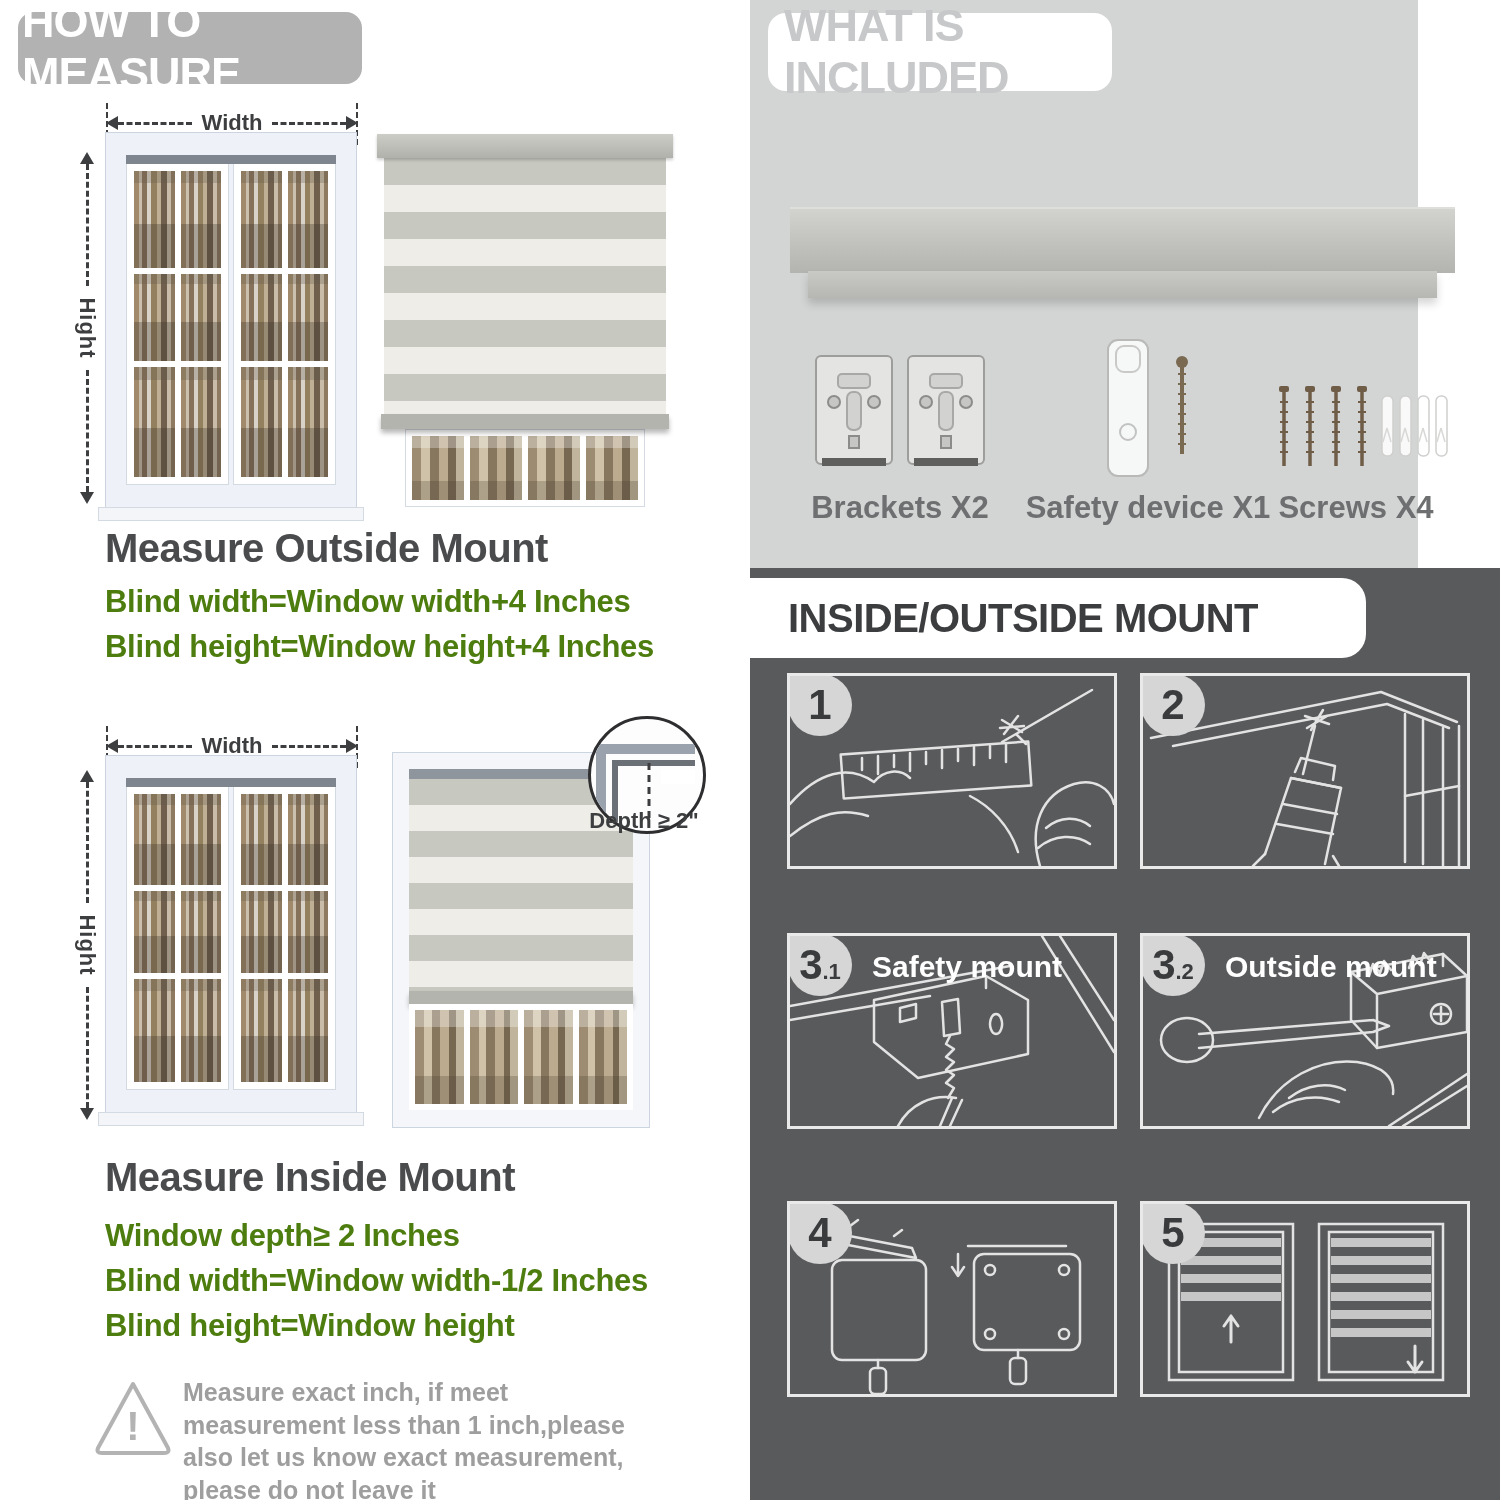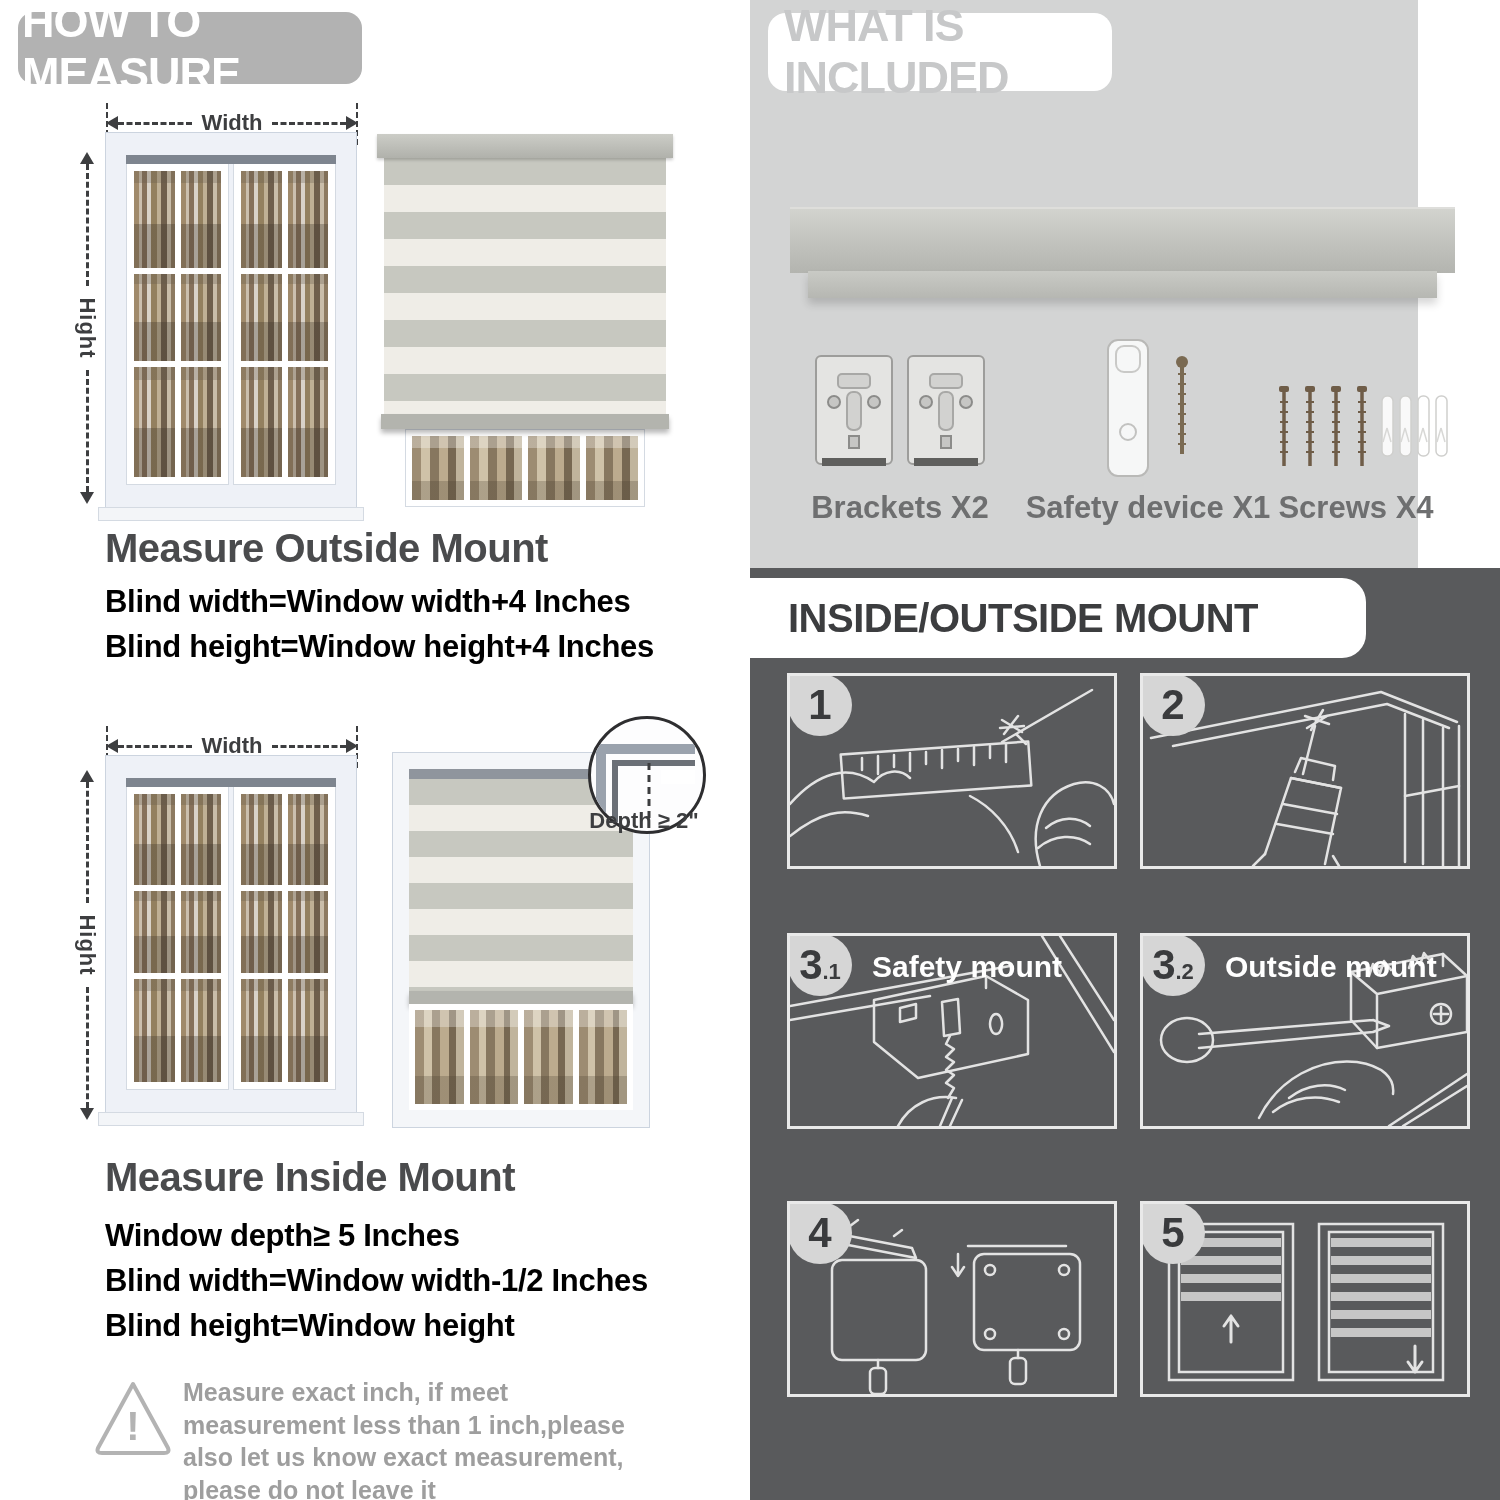--- a/index.html
+++ b/index.html
@@ -60,21 +60,21 @@
   .varrow .vtri{width:0;height:0;border-left:7px solid transparent;border-right:7px solid transparent;}
   .varrow .v-up{border-bottom:12px solid #3d3e40;}
   .varrow .v-down{border-top:12px solid #3d3e40;}
   .vlab-box{height:84px;display:flex;align-items:center;justify-content:center;width:22px;}
   .vlab{transform:rotate(90deg);font-weight:bold;font-size:22px;letter-spacing:1px;white-space:nowrap;}
 
   .depth-circle{border-radius:50%;border:3px solid #2e2e30;background:#fdfdfe;overflow:hidden;}
   .depth-label{font-size:22px;font-weight:bold;color:#3d3e40;}
 
   .h-measure{font-size:40px;font-weight:bold;color:#4a4b4d;letter-spacing:-0.5px;}
-  .measure-line{font-size:31px;font-weight:bold;color:#000000;letter-spacing:-0.3px;}
+  .measure-line{font-size:31px;font-weight:bold;color:#4d7c0f;letter-spacing:-0.3px;}
   .warn-text{font-size:25px;font-weight:600;color:#9e9e9e;line-height:1.3;}
 
   
   .right-top{left:750px;top:0;width:668px;height:568px;background:#d3d4d4;}
   .wii-header{left:18px;top:13px;width:344px;height:78px;background:#ffffff;border-radius:18px;
               color:#c7c8c9;font-size:45px;font-weight:bold;letter-spacing:-1px;
               display:flex;align-items:center;padding-left:16px;box-sizing:border-box;}
   .product-label{left:0;top:140px;width:750px;text-align:center;
                  font-size:34px;font-weight:bold;color:#6e6f70;}
   .rail-main{left:40px;top:207px;width:665px;height:64px;
@@ -224,21 +224,21 @@
       <svg width="112" height="112" viewBox="0 0 112 112">
         <path d="M10,100 V30 H104" stroke="#9aa2ad" stroke-width="10" fill="none"></path>
         <path d="M24,104 V44 H104" stroke="#6b7077" stroke-width="6" fill="none"></path>
         <path d="M58,44 V104" stroke="#3c3d3f" stroke-width="3" stroke-dasharray="7 5" fill="none"></path>
         <path d="M70,58 H104" stroke="#ffffff" stroke-width="14" fill="none"></path>
       </svg>
     </div>
     <div class="abs depth-label" style="left:578px;top:808px;width:132px;text-align:center">Depth ≥ 2"</div>
 
     <div class="abs h-measure" style="left:105px;top:1155px">Measure Inside Mount</div>
-    <div class="abs measure-line" style="left:105px;top:1218px">Window depth≥ 5 Inches</div>
+    <div class="abs measure-line" style="left:105px;top:1218px">Window depth≥ 2 Inches</div>
     <div class="abs measure-line" style="left:105px;top:1263px">Blind width=Window width-1/2 Inches</div>
     <div class="abs measure-line" style="left:105px;top:1308px">Blind height=Window height</div>
 
     <svg class="abs" style="left:92px;top:1378px" width="82" height="80" viewBox="0 0 82 80">
       <path d="M41,6 L76,70 Q78,75 72,75 L10,75 Q4,75 6,70 Z" fill="none" stroke="#b3b3b3" stroke-width="4" stroke-linejoin="round"></path>
       <text x="41" y="62" text-anchor="middle" font-size="40" font-weight="bold" fill="#b3b3b3" font-family="Liberation Sans, sans-serif">!</text>
     </svg>
     <div class="abs warn-text" style="left:183px;top:1376px;width:492px">Measure exact inch, if meet measurement less than 1 inch,please also let us know exact measurement, please do not leave it</div>
   </div>
 

